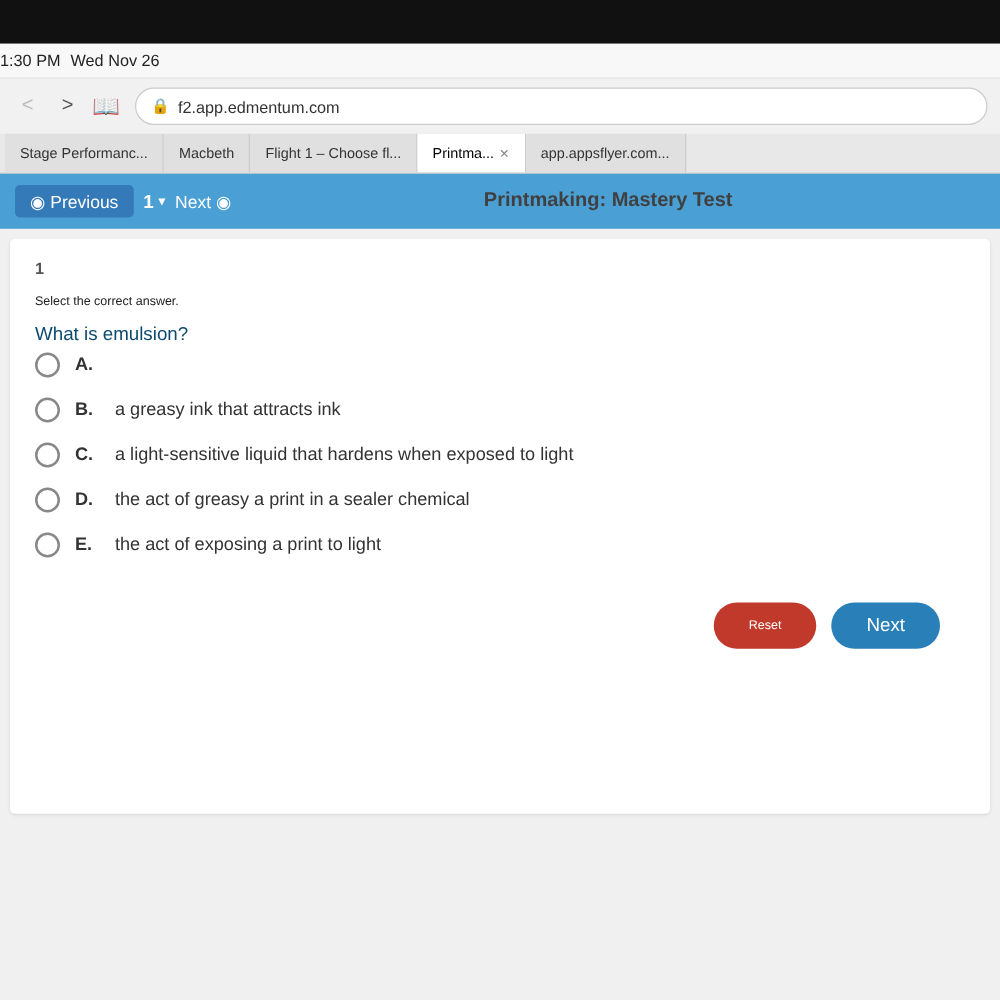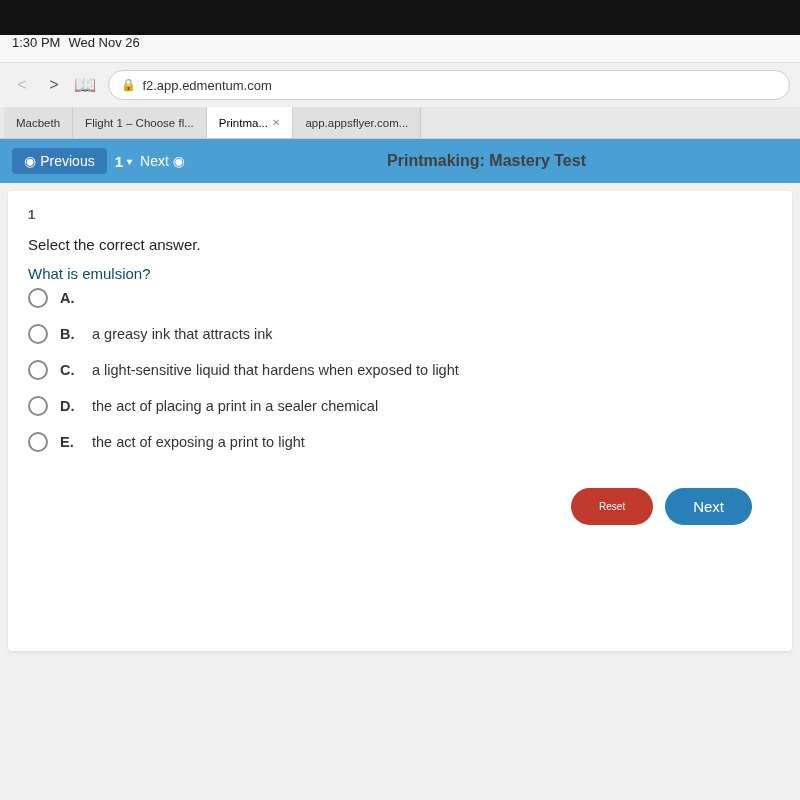--- a/index.html
+++ b/index.html
@@ -26,22 +26,22 @@
       height: 35px;
       background: #111;
     }
 
     
     .status-bar {
       width: 100%;
       height: 28px;
       background: #f8f8f8;
       display: flex;
-      align-items: flex-start;
-      padding: 0 12px;
+      align-items: center;
+      padding: 0 0;
       border-bottom: 1px solid #ddd;
     }
     .status-time {
       font-size: 13px;
       font-weight: 500;
       color: #222;
     }
     .status-date {
       font-size: 13px;
       color: #222;
@@ -210,21 +210,21 @@
     }
 
     .question-number-badge {
       font-size: 13px;
       color: #555;
       font-weight: 600;
       margin-bottom: 14px;
     }
 
     .instruction-text {
-      font-size: 15px;
+      font-size: 10px;
       color: #222;
       margin-bottom: 12px;
     }
 
     .question-text {
       font-size: 15px;
       color: #0c4a6e;
       margin-bottom: 6px;
     }
 
@@ -314,20 +314,23 @@
       <div class="nav-btn disabled">&lt;</div>
       <div class="nav-btn">&gt;</div>
       <div class="nav-book">📖</div>
       <div class="address-bar">
         <span class="lock-icon">🔒</span>
         <span class="url-text">f2.app.edmentum.com</span>
       </div>
     </div>
 
     <div class="tabs-bar">
+      <div class="tab">
+        <span>Stage Performanc...</span>
+      </div>
       <div class="tab">
         <span>Macbeth</span>
       </div>
       <div class="tab">
         <span>Flight 1 – Choose fl...</span>
       </div>
       <div class="tab active">
         <span>Printma...</span>
         <span class="tab-close">✕</span>
       </div>
@@ -375,21 +378,21 @@
 
       <div class="choice-item">
         <div class="radio-btn"></div>
         <span class="choice-label">C.</span>
         <span class="choice-text">a light-sensitive liquid that hardens when exposed to light</span>
       </div>
 
       <div class="choice-item">
         <div class="radio-btn"></div>
         <span class="choice-label">D.</span>
-        <span class="choice-text">the act of placing a print in a sealer chemical</span>
+        <span class="choice-text">the act of greasy a print in a sealer chemical</span>
       </div>
 
       <div class="choice-item">
         <div class="radio-btn"></div>
         <span class="choice-label">E.</span>
         <span class="choice-text">the act of exposing a print to light</span>
       </div>
     </div>
 
     <div class="action-bar">

